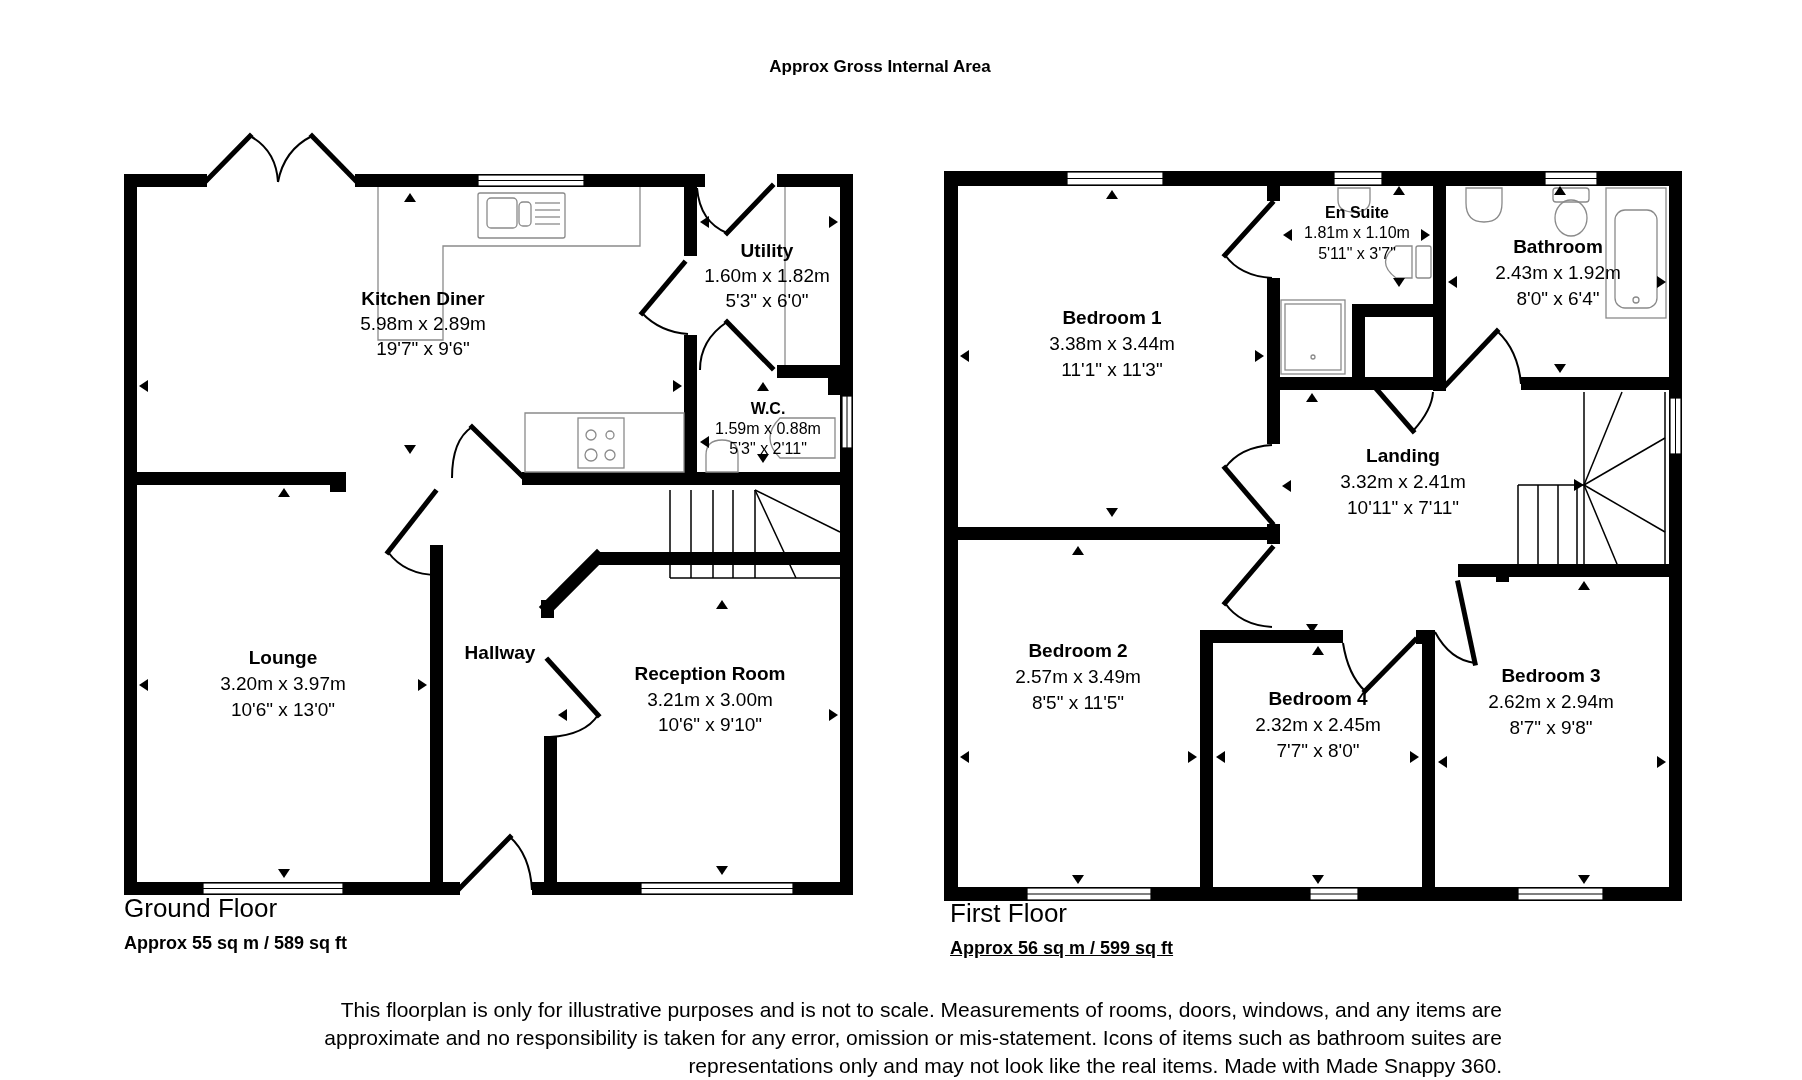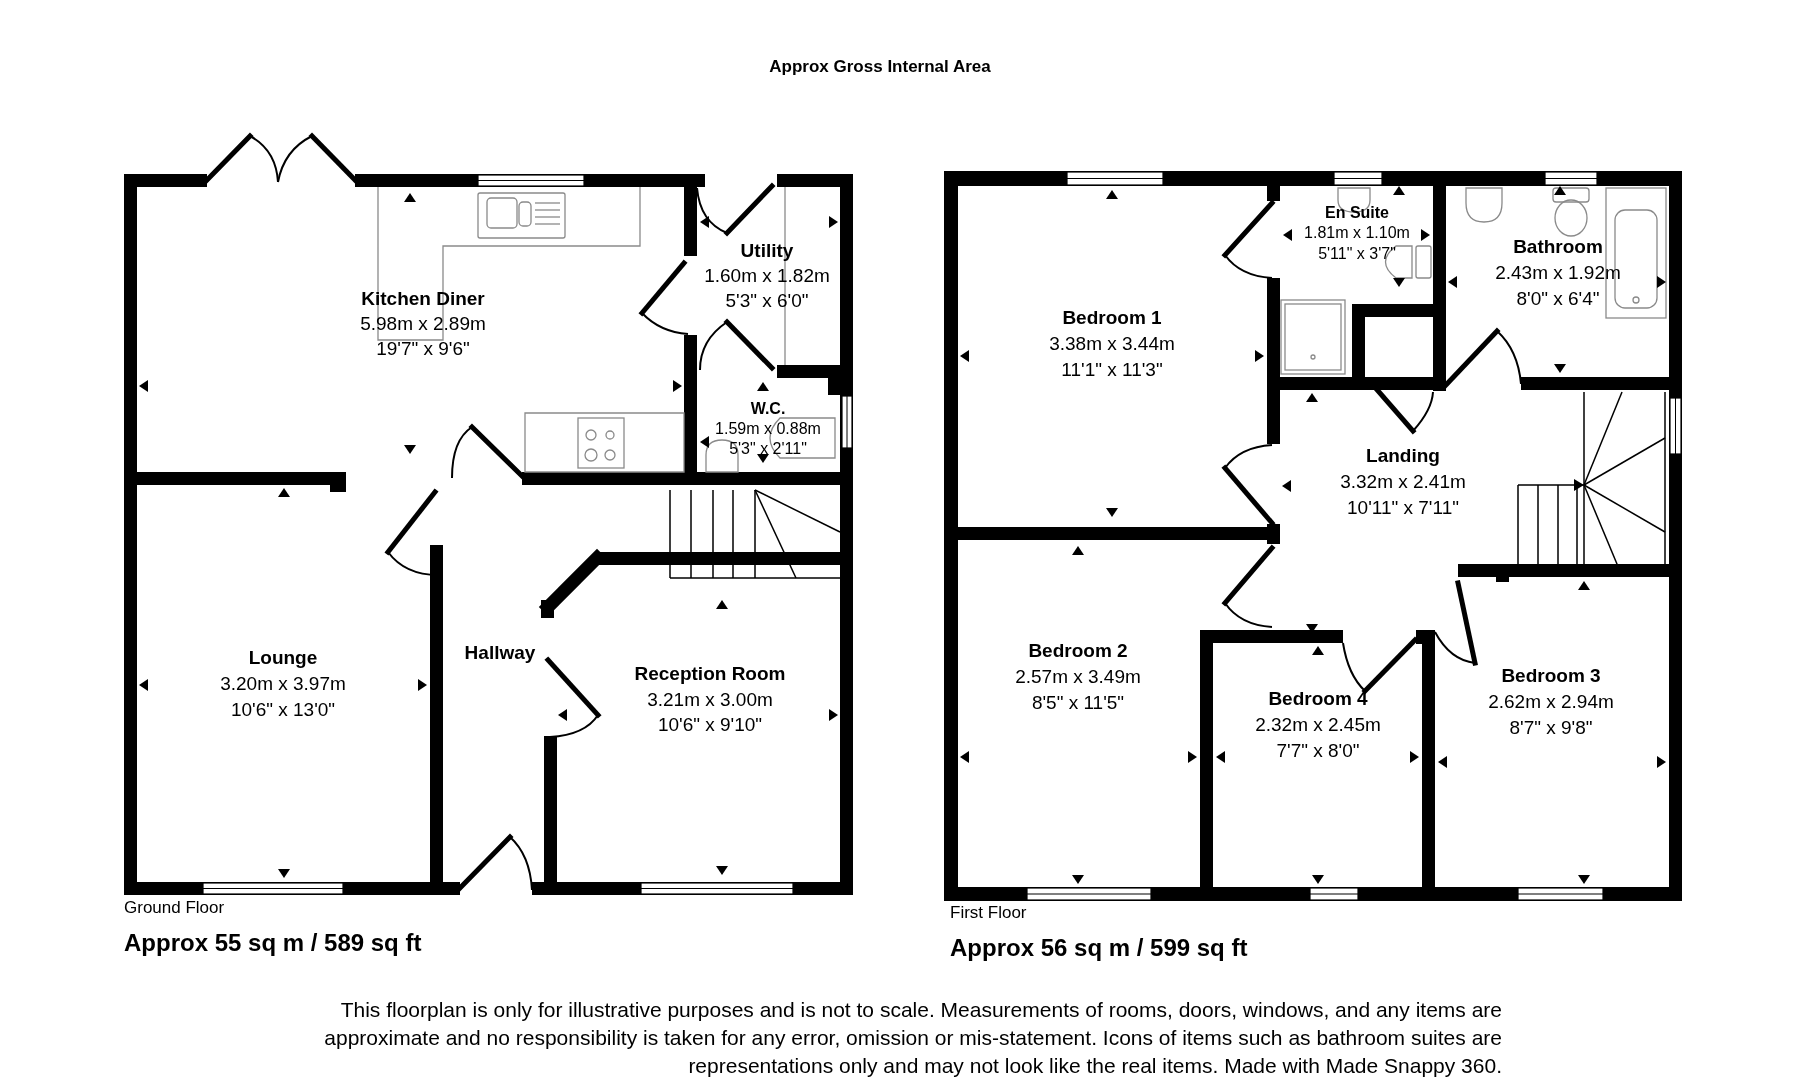--- a/index.html
+++ b/index.html
@@ -1,19 +1,19 @@
 <!DOCTYPE html>
 <html><head>
 <meta charset="utf-8">
 <style>
   html, body { margin:0; padding:0; background:#ffffff; }
   body { width:1802px; height:1080px; position:relative; overflow:hidden; font-family:"Liberation Sans", sans-serif; color:#000; }
   .title { position:absolute; left:0; width:1760px; top:56px; text-align:center; font-weight:bold; font-size:17px; line-height:21px; }
-  .floor-label { position:absolute; font-size:17px; line-height:30px; }
-  .floor-area { position:absolute; font-size:24px; font-weight:bold; line-height:22px; }
+  .floor-label { position:absolute; font-size:26px; line-height:30px; }
+  .floor-area { position:absolute; font-size:18px; font-weight:bold; line-height:22px; }
   .disclaimer { position:absolute; left:300px; width:1202px; top:996px; text-align:right; font-size:21px; line-height:28px; }
   svg.plan { position:absolute; left:0; top:0; }
   .room-name { font-family:"Liberation Sans", sans-serif; font-weight:bold; font-size:19px; text-anchor:middle; }
   .room-dim { font-family:"Liberation Sans", sans-serif; font-size:19px; text-anchor:middle; }
   .room-name.sm { font-size:16px; }
   .room-dim.sm { font-size:16px; }
   .wall { fill:#000; }
   .win { fill:#fff; stroke:#000; stroke-width:1.2; }
   .fix { fill:none; stroke:#8a8a8a; stroke-width:1.3; }
   .door { fill:none; stroke:#000; stroke-width:2; }
@@ -315,15 +315,15 @@
       <text class="room-name" x="1551" y="682">Bedroom 3</text>
       <text class="room-dim" x="1551" y="708">2.62m x 2.94m</text>
       <text class="room-dim" x="1551" y="734">8'7" x 9'8"</text>
     </g>
   </g>
 </svg>
 
 <div class="floor-label" style="left:124px; top:893px;">Ground Floor</div>
 <div class="floor-area" style="left:124px; top:932px;">Approx 55 sq m / 589 sq ft</div>
 <div class="floor-label" style="left:950px; top:898px;text-align:right;">First Floor</div>
-<div class="floor-area" style="left:950px; top:937px;">Approx 56 sq m / 599 sq ft</div>
+<div class="floor-area" style="left:950px; top:937px;text-decoration:underline;">Approx 56 sq m / 599 sq ft</div>
 
 <div class="disclaimer">This floorplan is only for illustrative purposes and is not to scale. Measurements of rooms, doors, windows, and any items are approximate and no responsibility is taken for any error, omission or mis-statement. Icons of items such as bathroom suites are representations only and may not look like the real items. Made with Made Snappy 360.</div>
 
 </body></html>

